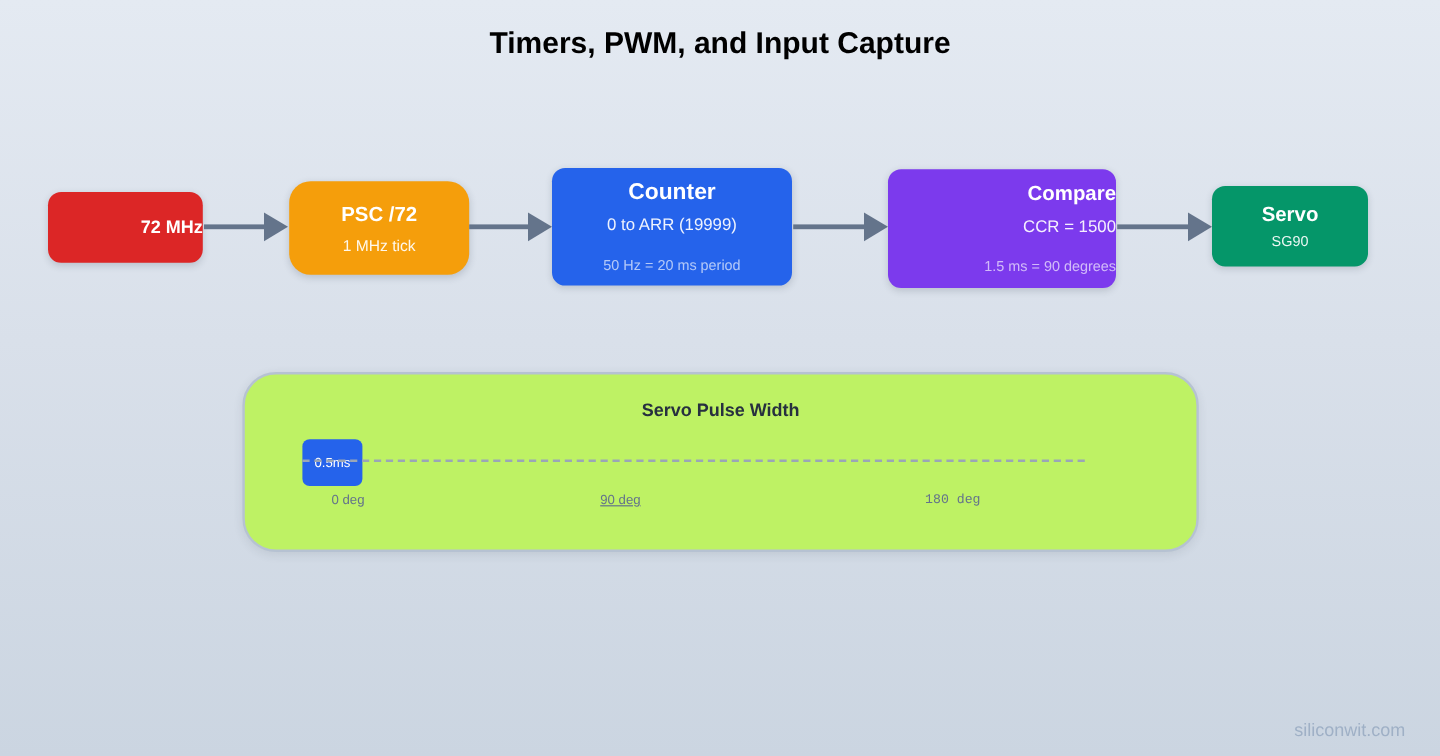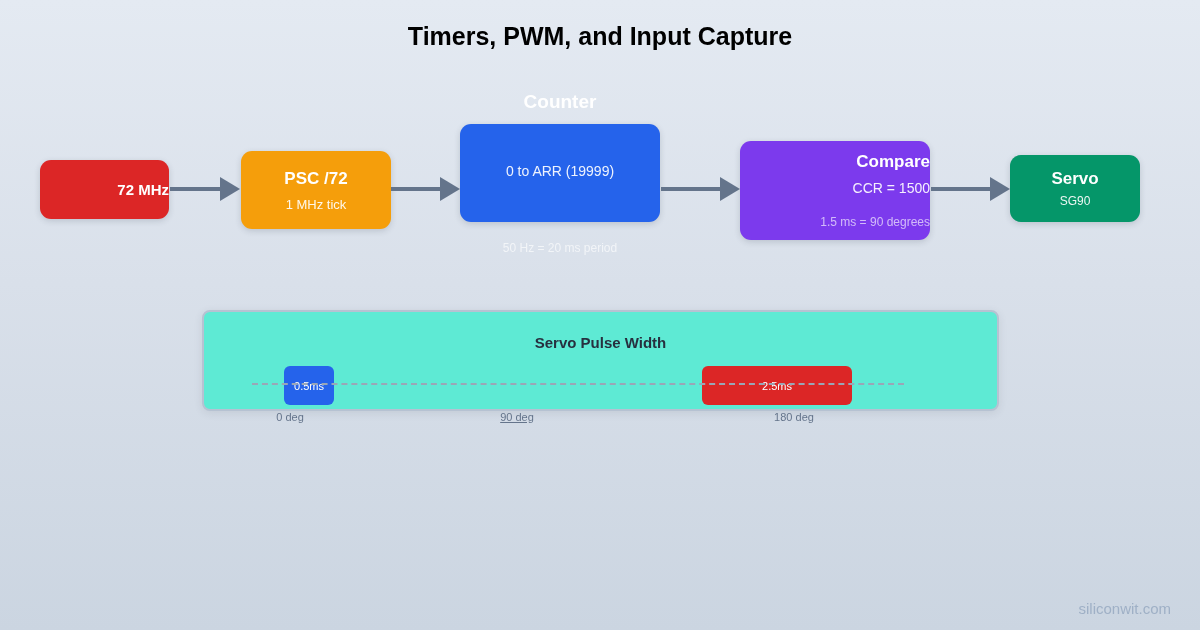--- a/index.html
+++ b/index.html
@@ -15,21 +15,21 @@
   }
   
   .block {
     position: absolute; border-radius: 11px;
     display: flex; flex-direction: column; align-items: center; justify-content: center;
     color: #ffffff; text-align: center;
     box-shadow: 0 2px 6px rgba(45,55,72,0.18);
   }
   .b1 { left: 40px;  top: 160px; width: 129px; height: 59px; align-items: flex-end; }
   .b2 { left: 241px; top: 151px; width: 150px; height: 78px; }
-  .b3 { left: 460px; top: 124px; width: 200px; height: 98px; gap: 43px; }
+  .b3 { left: 460px; top: 140px; width: 200px; height: 98px; }
   .b4 { left: 740px; top: 141px; width: 190px; height: 99px; }
   .b5 { left: 1010px; top: 155px; width: 130px; height: 67px; }
   .b-title { font-weight: 700; font-size: 17px; line-height: 22px; }
   .b1 .b-title { font-size: 15px; }
   .b3 .b-title { font-size: 19px; margin-bottom: 7px; }
   .b4 .b-title { font-size: 17px; margin-bottom: 7px; }
   .b2 .b-title { margin-bottom: 6px; }
   .b-sub { font-size: 13px; line-height: 17px; color: rgba(255,255,255,0.92); }
   .b3 .b-sub, .b4 .b-sub { font-size: 14px; }
   .b5 .b-sub { font-size: 12px; margin-top: 3px; }
@@ -41,47 +41,47 @@
   .a3 { left: 661px; width: 79px; }
   .a4 { left: 931px; width: 79px; }
   .a-line { position: absolute; left: 0; right: 17px; top: 10px; height: 4px; }
   .a-head {
     position: absolute; right: 0; top: 0; width: 0; height: 0;
     border-top: 12px solid transparent; border-bottom: 12px solid transparent;
     border-left: 20px solid #64748b;
   }
   
   .panel {
-    position: absolute; left: 202px; top: 310px; width: 797px; height: 101px;
-    background: #5eead4; border: 2px solid #b6c2d2; border-radius: 8px;
+    position: absolute; left: 202px; top: 310px; width: 797px; height: 150px;
+    background: #bef264; border: 2px solid #b6c2d2; border-radius: 28px;
     box-shadow: 0 2px 8px rgba(45,55,72,0.10);
   }
   .panel-title {
     position: absolute; top: 22px; left: 0; width: 100%;
     text-align: center; font-size: 15px; font-weight: 700; color: #27303f;
   }
   .dash-line {
     position: absolute; left: 48px; top: 71px; width: 652px; height: 0;
     border-top: 2px dashed #9aa6b6; z-index: 3;
   }
   .pulse {
     position: absolute; top: 54px; height: 39px; border-radius: 6px;
     display: flex; align-items: center; justify-content: center; z-index: 2;
   }
   .pulse span { position: relative; z-index: 4; color: #ffffff; font-size: 11px; }
-  .p1 { left: 48px;  width: 50px; margin-left: 32px; }
+  .p1 { left: 48px;  width: 50px; }
   .p2 { left: 248px; width: 98px; }
   .p3 { left: 498px; width: 150px; }
   .deg {
     position: absolute; top: 99px; width: 100px; text-align: center;
     font-size: 11px; color: #64748b; z-index: 2;
   }
   .d1 { left: 36px; }
   .d2 { left: 263px; text-decoration: underline; }
-  .d3 { left: 540px; }
+  .d3 { left: 540px; font-family: Liberation Mono, monospace; }
   
   .watermark {
     position: absolute; right: 29px; bottom: 13px;
     font-size: 15px; color: #9fb0c6;
   }
 </style>
 </head>
 <body>
 
 <div>
@@ -90,21 +90,21 @@
 
   <div class="block b1" style="background-color: rgb(220, 38, 38);">
     <div class="b-title">72 MHz</div>
   </div>
 
   <div class="arrow a1">
     <div class="a-line" style="background-color: rgb(100, 116, 139);"></div>
     <div class="a-head" style="border-left-color: rgb(100, 116, 139);"></div>
   </div>
 
-  <div class="block b2" style="background-color: rgb(245, 158, 11);">
+  <div class="block b2" style="background-color: rgb(245, 158, 11); border-radius: 18px;">
     <div class="b-title">PSC /72</div>
     <div class="b-sub">1 MHz tick</div>
   </div>
 
   <div class="arrow a2">
     <div class="a-line" style="background-color: rgb(100, 116, 139);"></div>
     <div class="a-head" style="border-left-color: rgb(100, 116, 139);"></div>
   </div>
 
   <div class="block b3" style="background-color: rgb(37, 99, 235);">
@@ -133,23 +133,20 @@
     <div class="b-title">Servo</div>
     <div class="b-sub">SG90</div>
   </div>
 
   <div class="panel">
     <div class="panel-title">Servo Pulse Width</div>
 
     <div class="pulse p1" style="background-color: rgb(37, 99, 235);">
       <span>0.5ms</span>
     </div>
-    <div class="pulse p3" style="background-color: rgb(220, 38, 38);">
-      <span>2.5ms</span>
-    </div>
 
     <div class="dash-line" style="border-top-color: rgb(154, 166, 182);"></div>
 
     <div class="deg d1">0 deg</div>
     <div class="deg d2">90 deg</div>
     <div class="deg d3">180 deg</div>
   </div>
 
   <div class="watermark">siliconwit.com</div>
 

